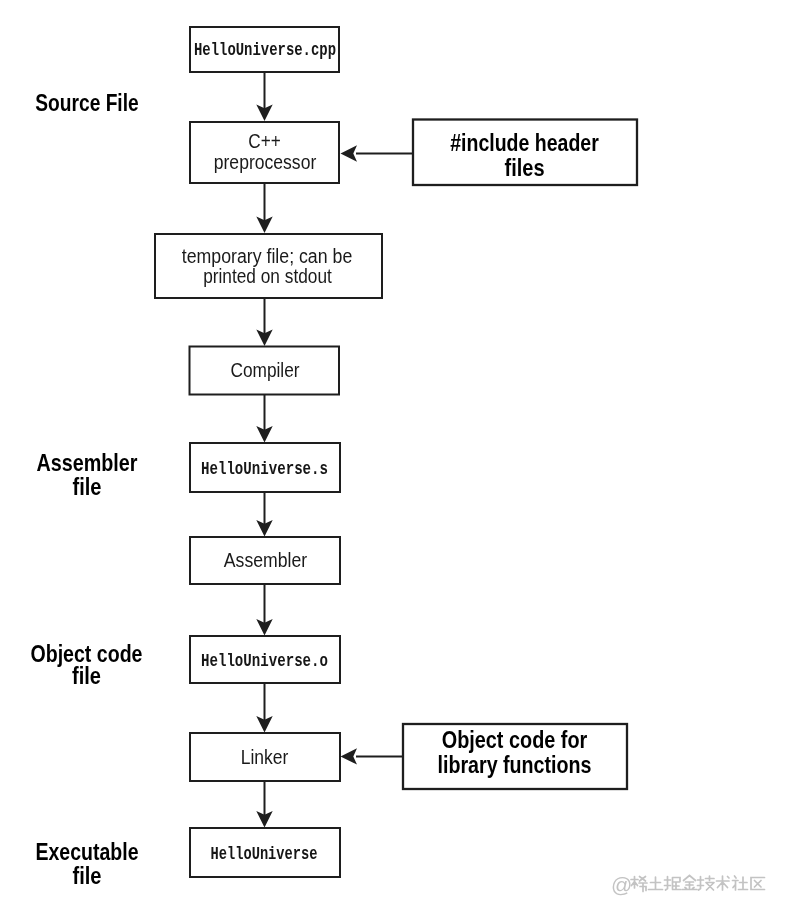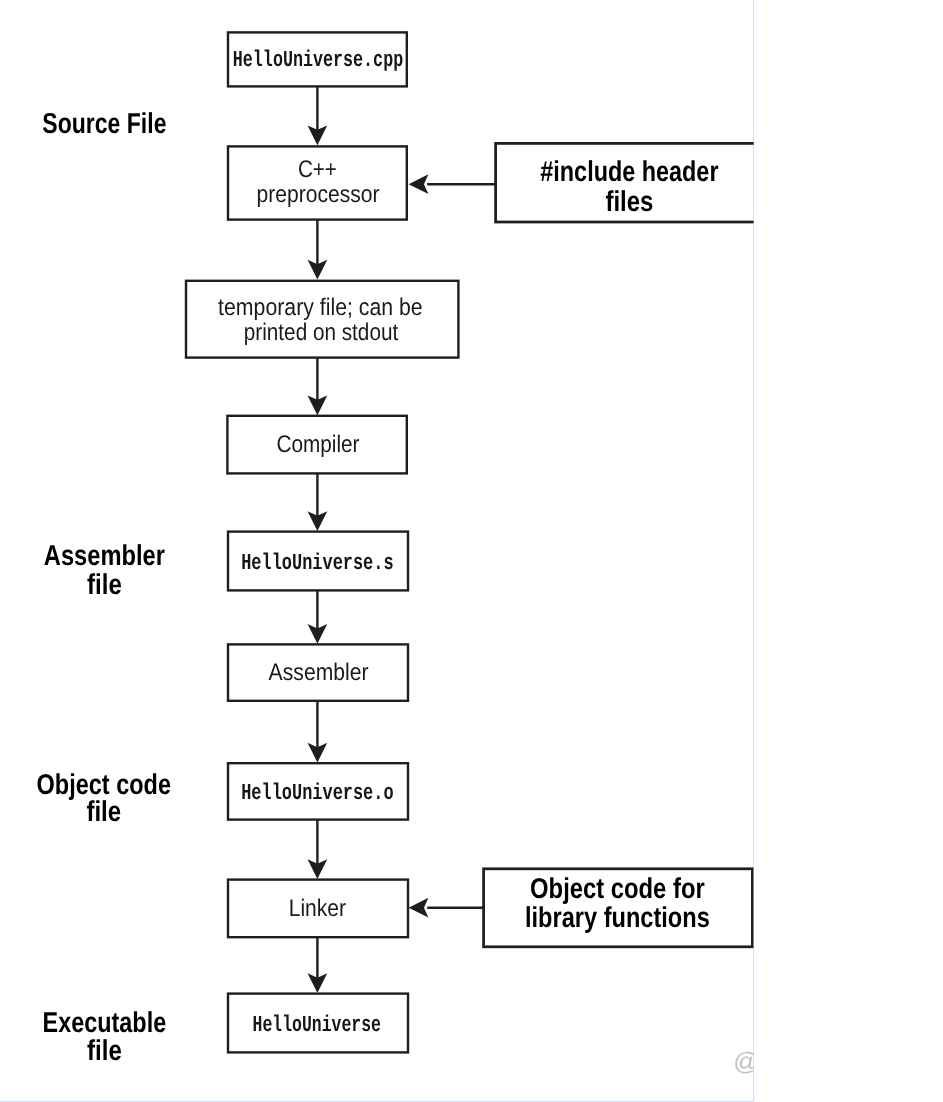--- a/index.html
+++ b/index.html
@@ -1,16 +1,16 @@
 <!DOCTYPE html>
 <html><head>
 <meta charset="utf-8">
 <style>
   html,body{margin:0;padding:0;background:#ffffff;}
-  .wrap{width:628px;height:918px;position:relative;overflow:hidden;background:#3b82f6;}
+  .wrap{width:786px;height:918px;position:relative;overflow:hidden;background:#fca5a5;}
 </style>
 </head>
 <body>
 <div class="wrap">
 <svg width="786" height="918" viewBox="0 0 786 918">
   <rect x="0" y="0" width="786" height="918" fill="#ffffff"></rect>
   <g fill="none" stroke="#1e1e1e" stroke-width="2">
     <rect x="190" y="27" width="149" height="45"></rect>
     <rect x="190" y="122" width="149" height="61"></rect>
     <rect x="413" y="119.5" width="224" height="65.5" stroke-width="2.3"></rect>

